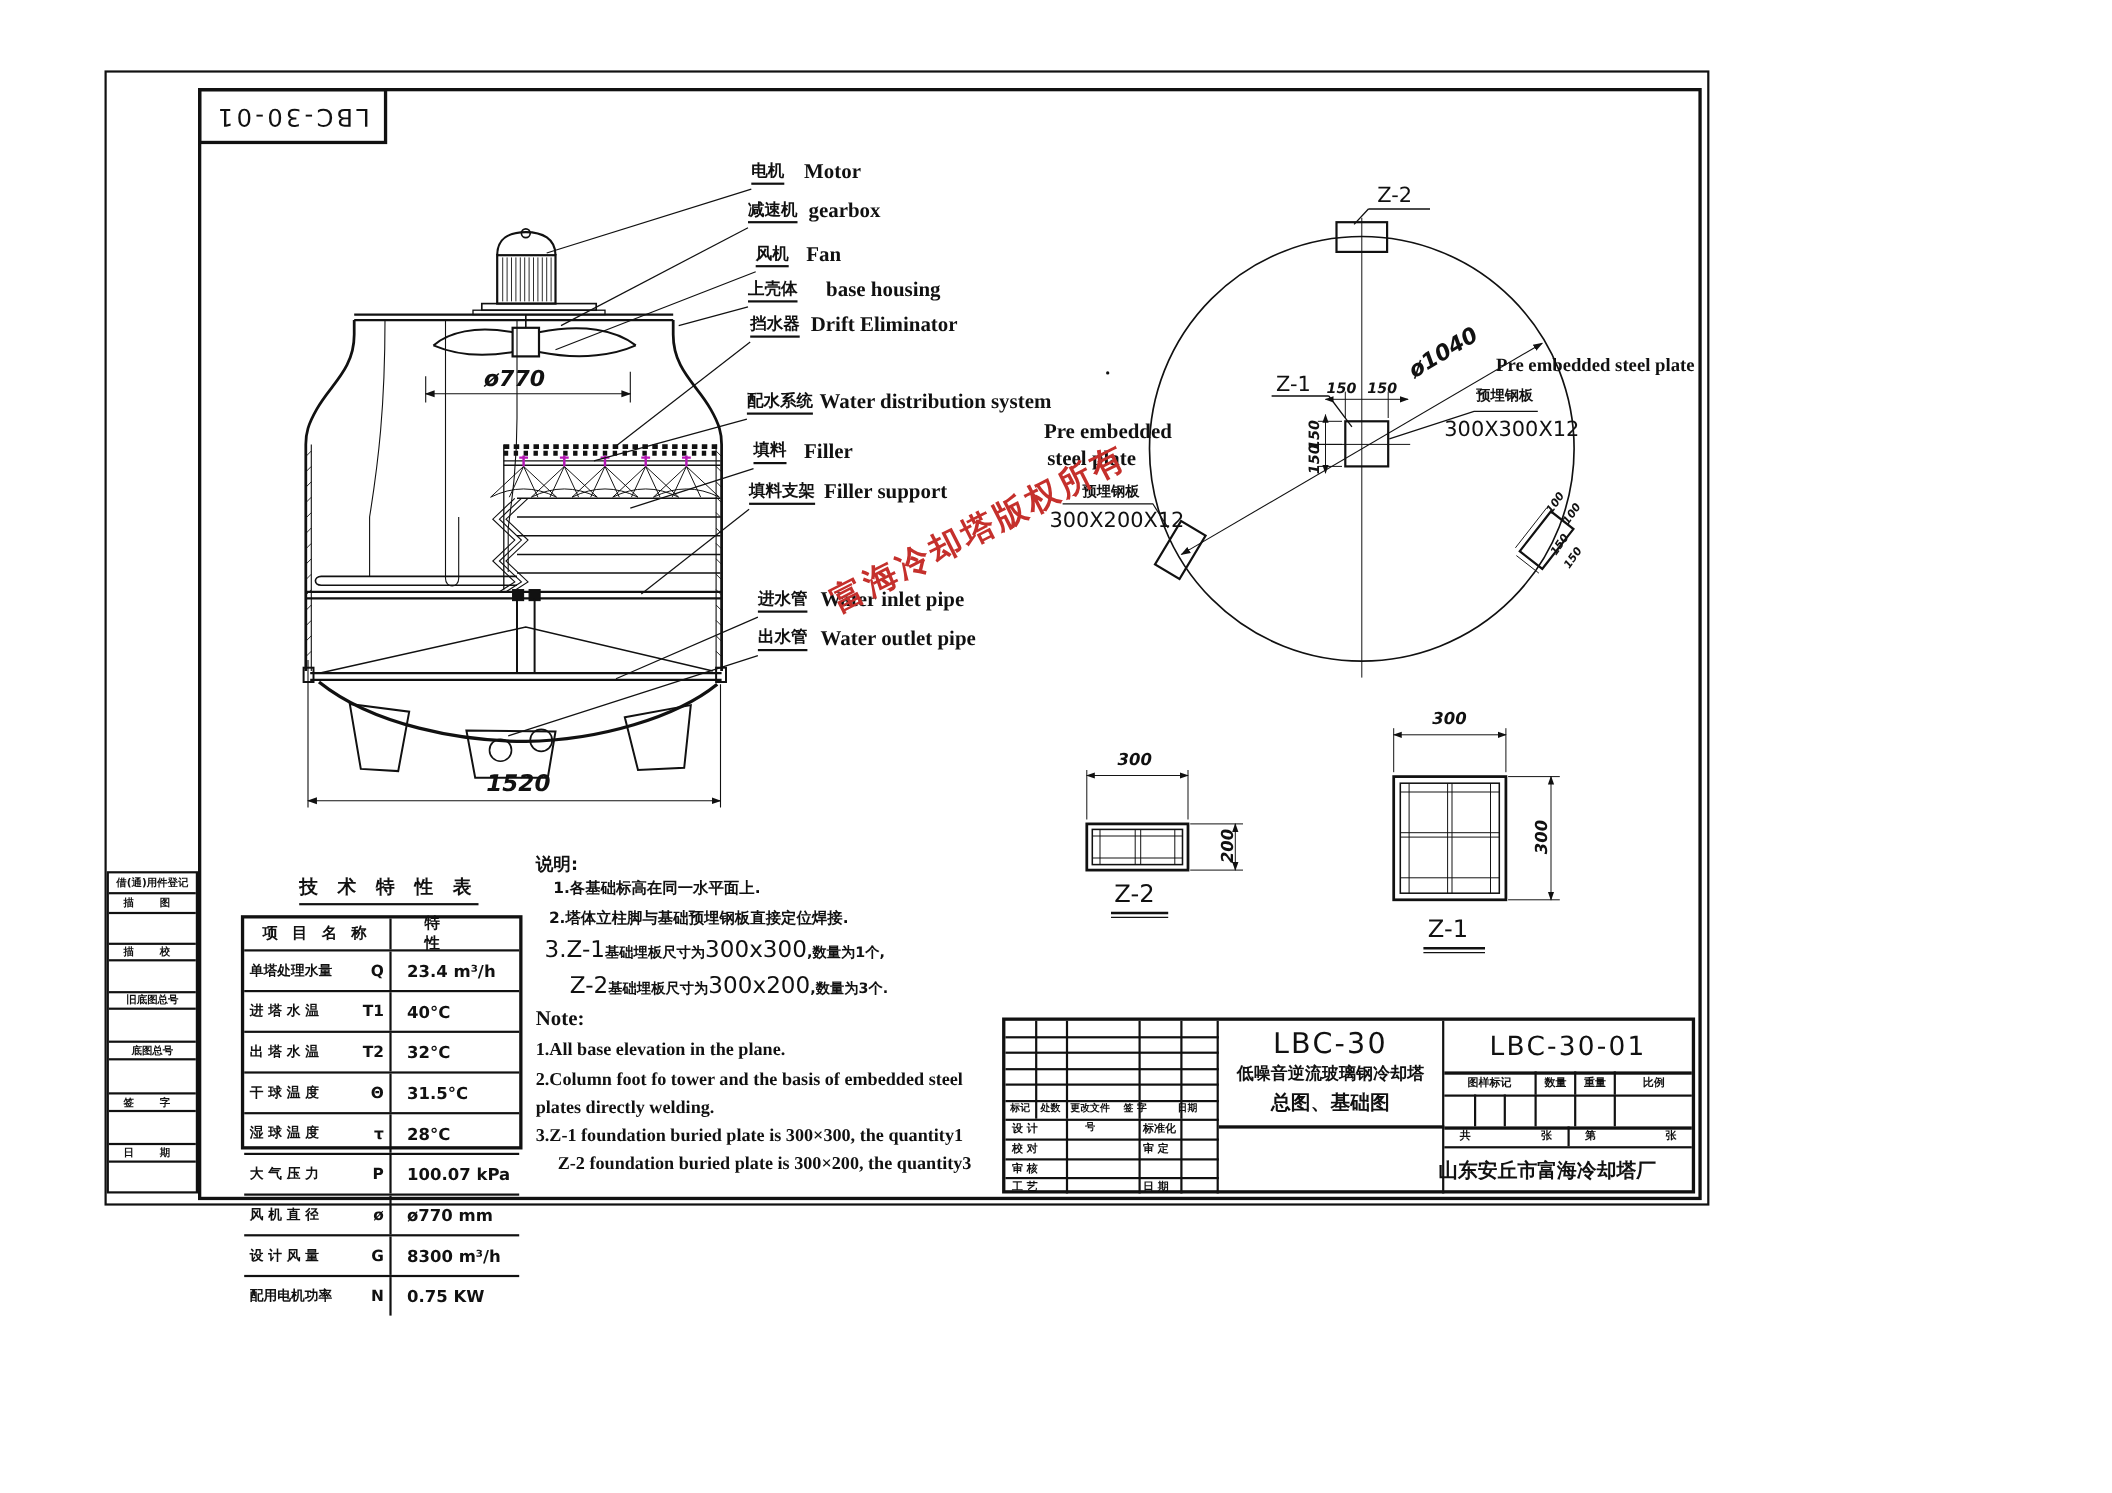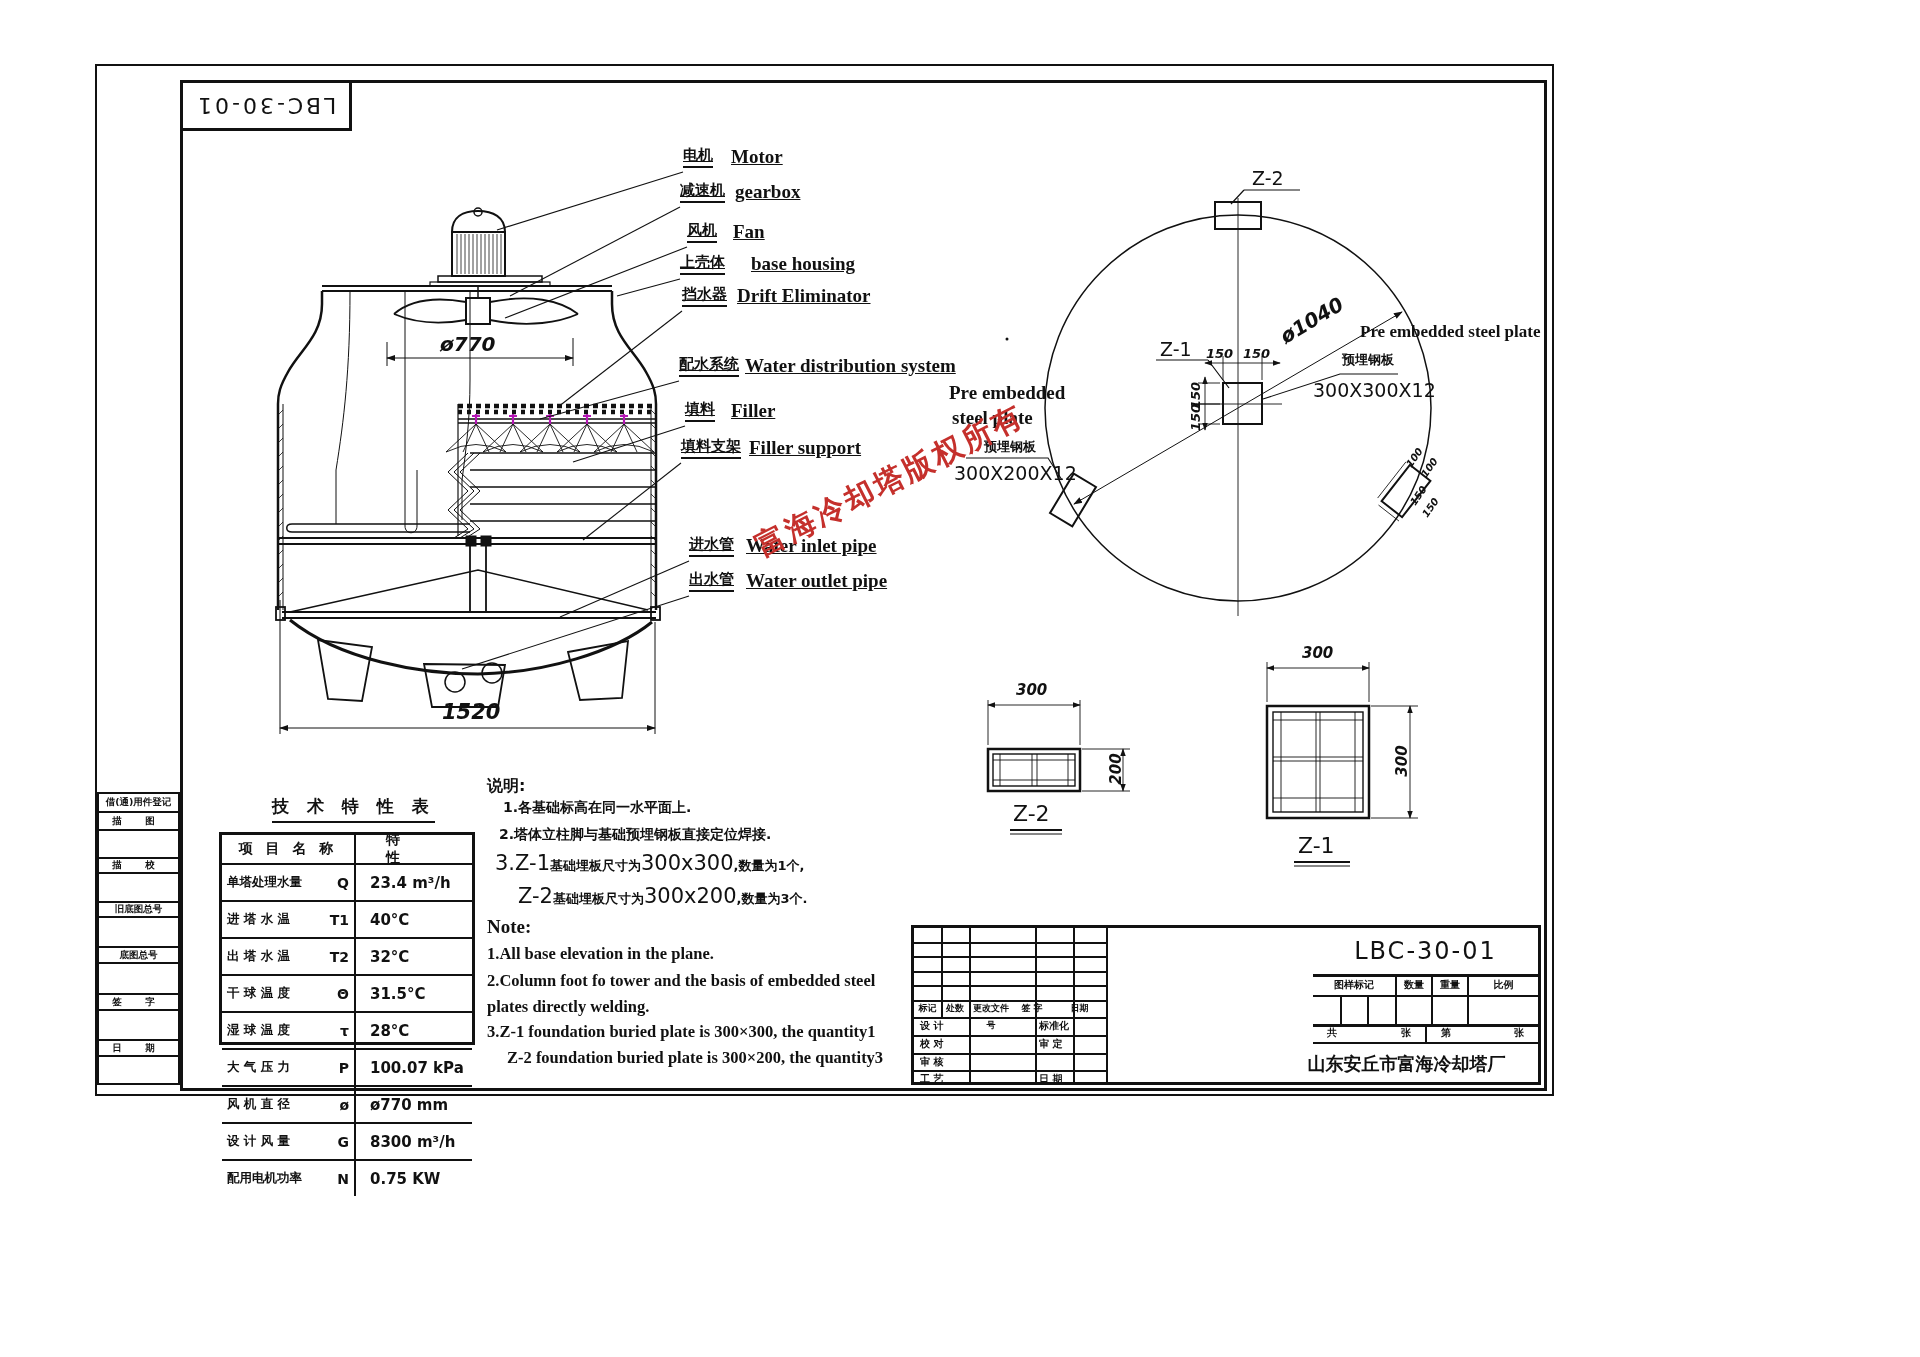--- a/index.html
+++ b/index.html
@@ -6,21 +6,21 @@
   #page{position:relative;width:1920px;height:1357px;background:#fff;overflow:hidden;
         font-family:"DejaVu Sans",sans-serif;color:#111;}
   .abs{position:absolute;}
   svg{position:absolute;left:0;top:0;}
   .frame{position:absolute;border:2px solid #111;}
   .frame2{position:absolute;border:3px solid #111;}
   .cadnum{font-family:"DejaVu Sans",sans-serif;font-style:italic;font-weight:bold;}
   .cadtxt{font-family:"DejaVu Sans",sans-serif;font-weight:500;}
   .ens{font-family:"Liberation Serif",serif;font-weight:bold;}
   .zh{font-family:"DejaVu Sans",sans-serif;font-weight:bold;}
-  .callout{position:absolute;white-space:nowrap;display:flex;align-items:flex-end;text-decoration:underline;}
+  .callout{position:absolute;white-space:nowrap;display:flex;align-items:flex-end;}
   .callout .zh{font-size:15px;border-bottom:2px solid #111;padding-bottom:1px;}
   .callout .ens{font-size:19px;}
   .wm{position:absolute;color:#c5302c;font-weight:bold;letter-spacing:3px;font-size:30px;
       transform:rotate(-27deg);transform-origin:left center;white-space:nowrap;z-index:5;
       font-family:"DejaVu Sans",sans-serif;}
   
   #spec{position:absolute;left:219px;top:832px;width:256px;height:213px;border:3px solid #111;box-sizing:border-box;}
   #spec .row{display:flex;border-top:2px solid #111;box-sizing:border-box;height:37px;}
   #spec .row.hdr{border-top:none;height:28px;}
   #spec .c1{width:134px;border-right:2px solid #111;box-sizing:border-box;display:flex;align-items:center;padding:0 5px;}
@@ -413,20 +413,26 @@
       <div class="abs" style="left:159px;top:89px;width:0;height:68px;border-left:2px solid #111;"></div>
       <span class="abs" style="left:6px;top:91px;font-size:10px;font-weight:bold;">设 计</span>
       <span class="abs" style="left:125px;top:91px;font-size:10px;font-weight:bold;">标准化</span>
       <span class="abs" style="left:6px;top:109px;font-size:10px;font-weight:bold;">校 对</span>
       <span class="abs" style="left:125px;top:109px;font-size:10px;font-weight:bold;">审 定</span>
       <span class="abs" style="left:6px;top:127px;font-size:10px;font-weight:bold;">审 核</span>
       <span class="abs" style="left:6px;top:144px;font-size:10px;font-weight:bold;">工 艺</span>
       <span class="abs" style="left:125px;top:144px;font-size:10px;font-weight:bold;">日 期</span>
     </div>
 
+    <div class="abs" style="left:194px;top:0;width:205px;height:157px;border-right:2px solid #111;box-sizing:border-box;text-align:center;">
+      <div style="margin-top:6px;font-size:26px;font-weight:500;letter-spacing:2px;">LBC-30</div>
+      <div style="margin-top:2px;font-size:15.5px;font-weight:bold;">低噪音逆流玻璃钢冷却塔</div>
+      <div style="margin-top:3px;font-size:18px;font-weight:bold;">总图、基础图</div>
+      <div class="abs" style="left:0;top:95px;width:205px;border-top:3px solid #111;"></div>
+    </div>
 
     <div class="abs" style="left:399px;top:0;width:225px;height:157px;">
       <div style="height:46px;display:flex;align-items:center;justify-content:center;font-size:24px;letter-spacing:2px;font-weight:500;">LBC-30-01</div>
       <div class="abs" style="left:0;top:46px;width:225px;border-top:3px solid #111;"></div>
       <div class="abs" style="left:0;top:46px;width:225px;height:21px;display:flex;">
         <span style="width:82px;text-align:center;font-size:10px;font-weight:bold;line-height:21px;">图样标记</span>
         <span style="width:36px;text-align:center;font-size:10px;font-weight:bold;line-height:21px;border-left:2px solid #111;box-sizing:border-box;">数量</span>
         <span style="width:36px;text-align:center;font-size:10px;font-weight:bold;line-height:21px;border-left:2px solid #111;box-sizing:border-box;">重量</span>
         <span style="flex:1;text-align:center;font-size:10px;font-weight:bold;line-height:21px;border-left:2px solid #111;box-sizing:border-box;">比例</span>
       </div>

